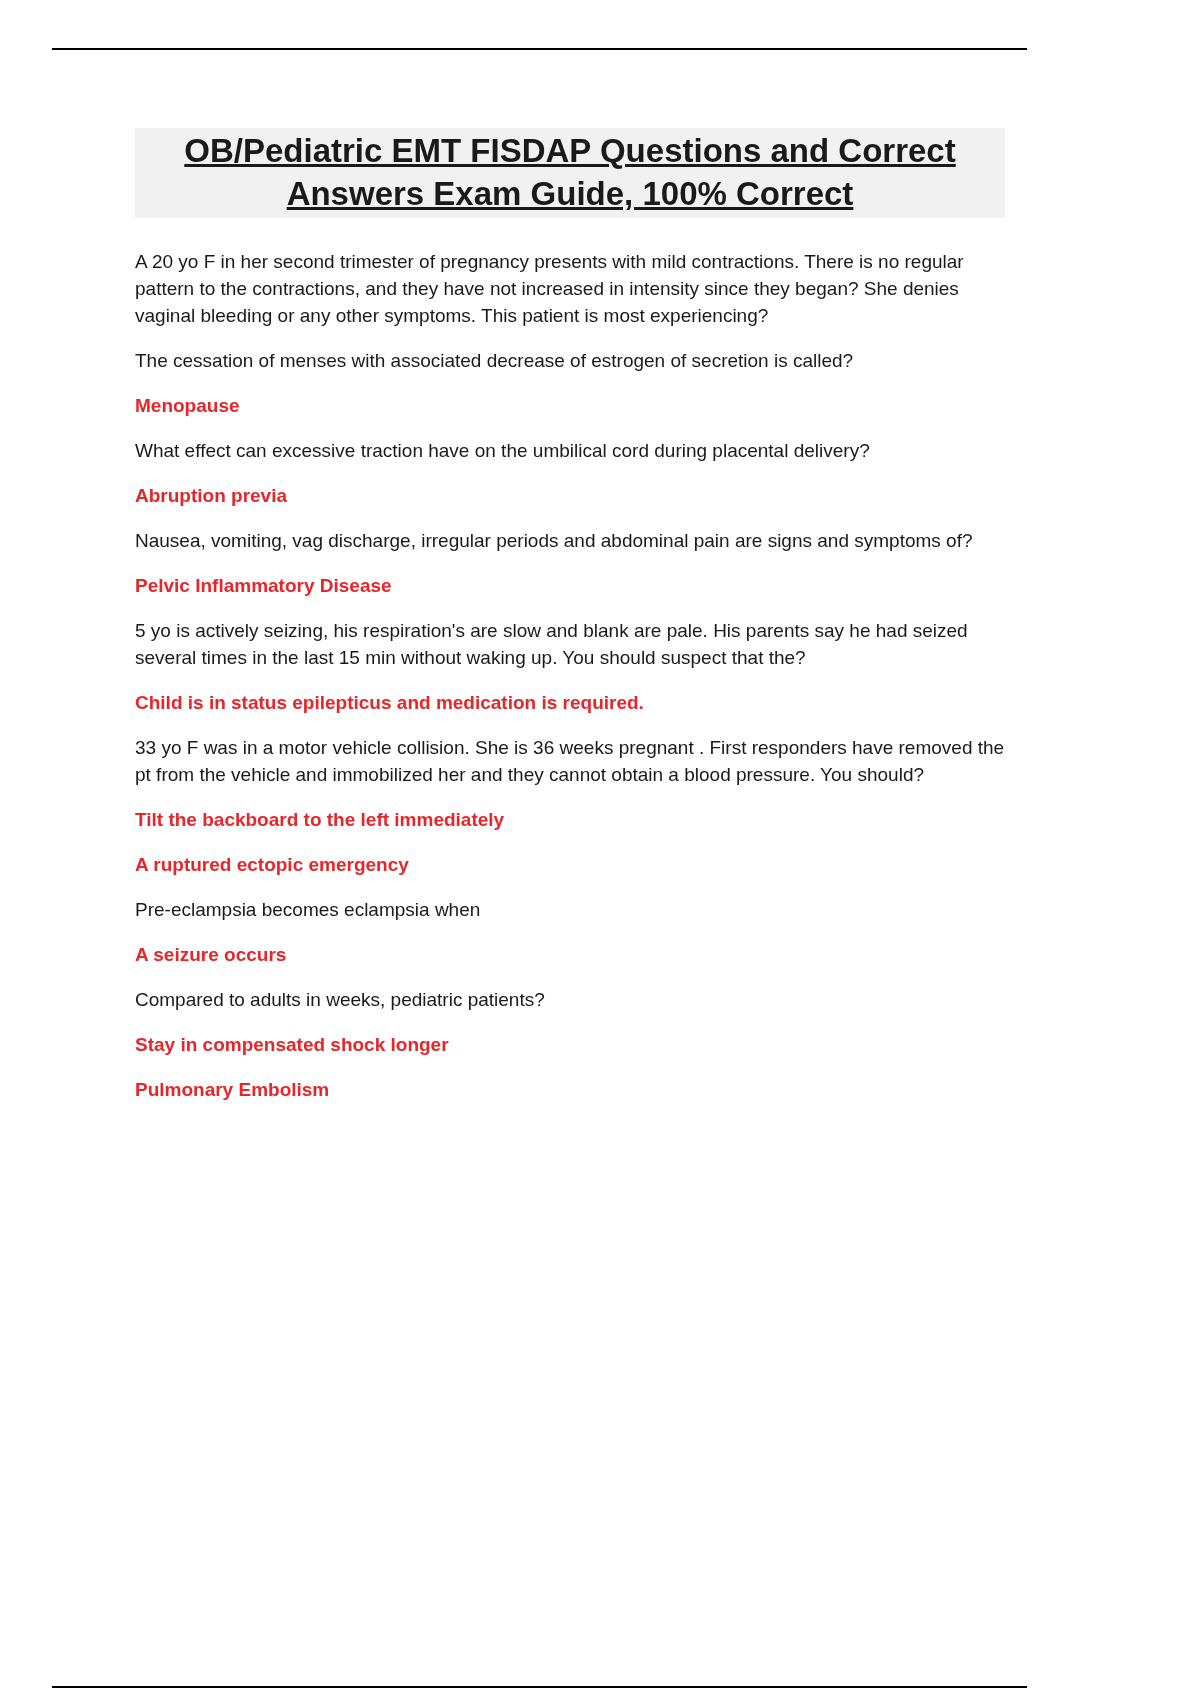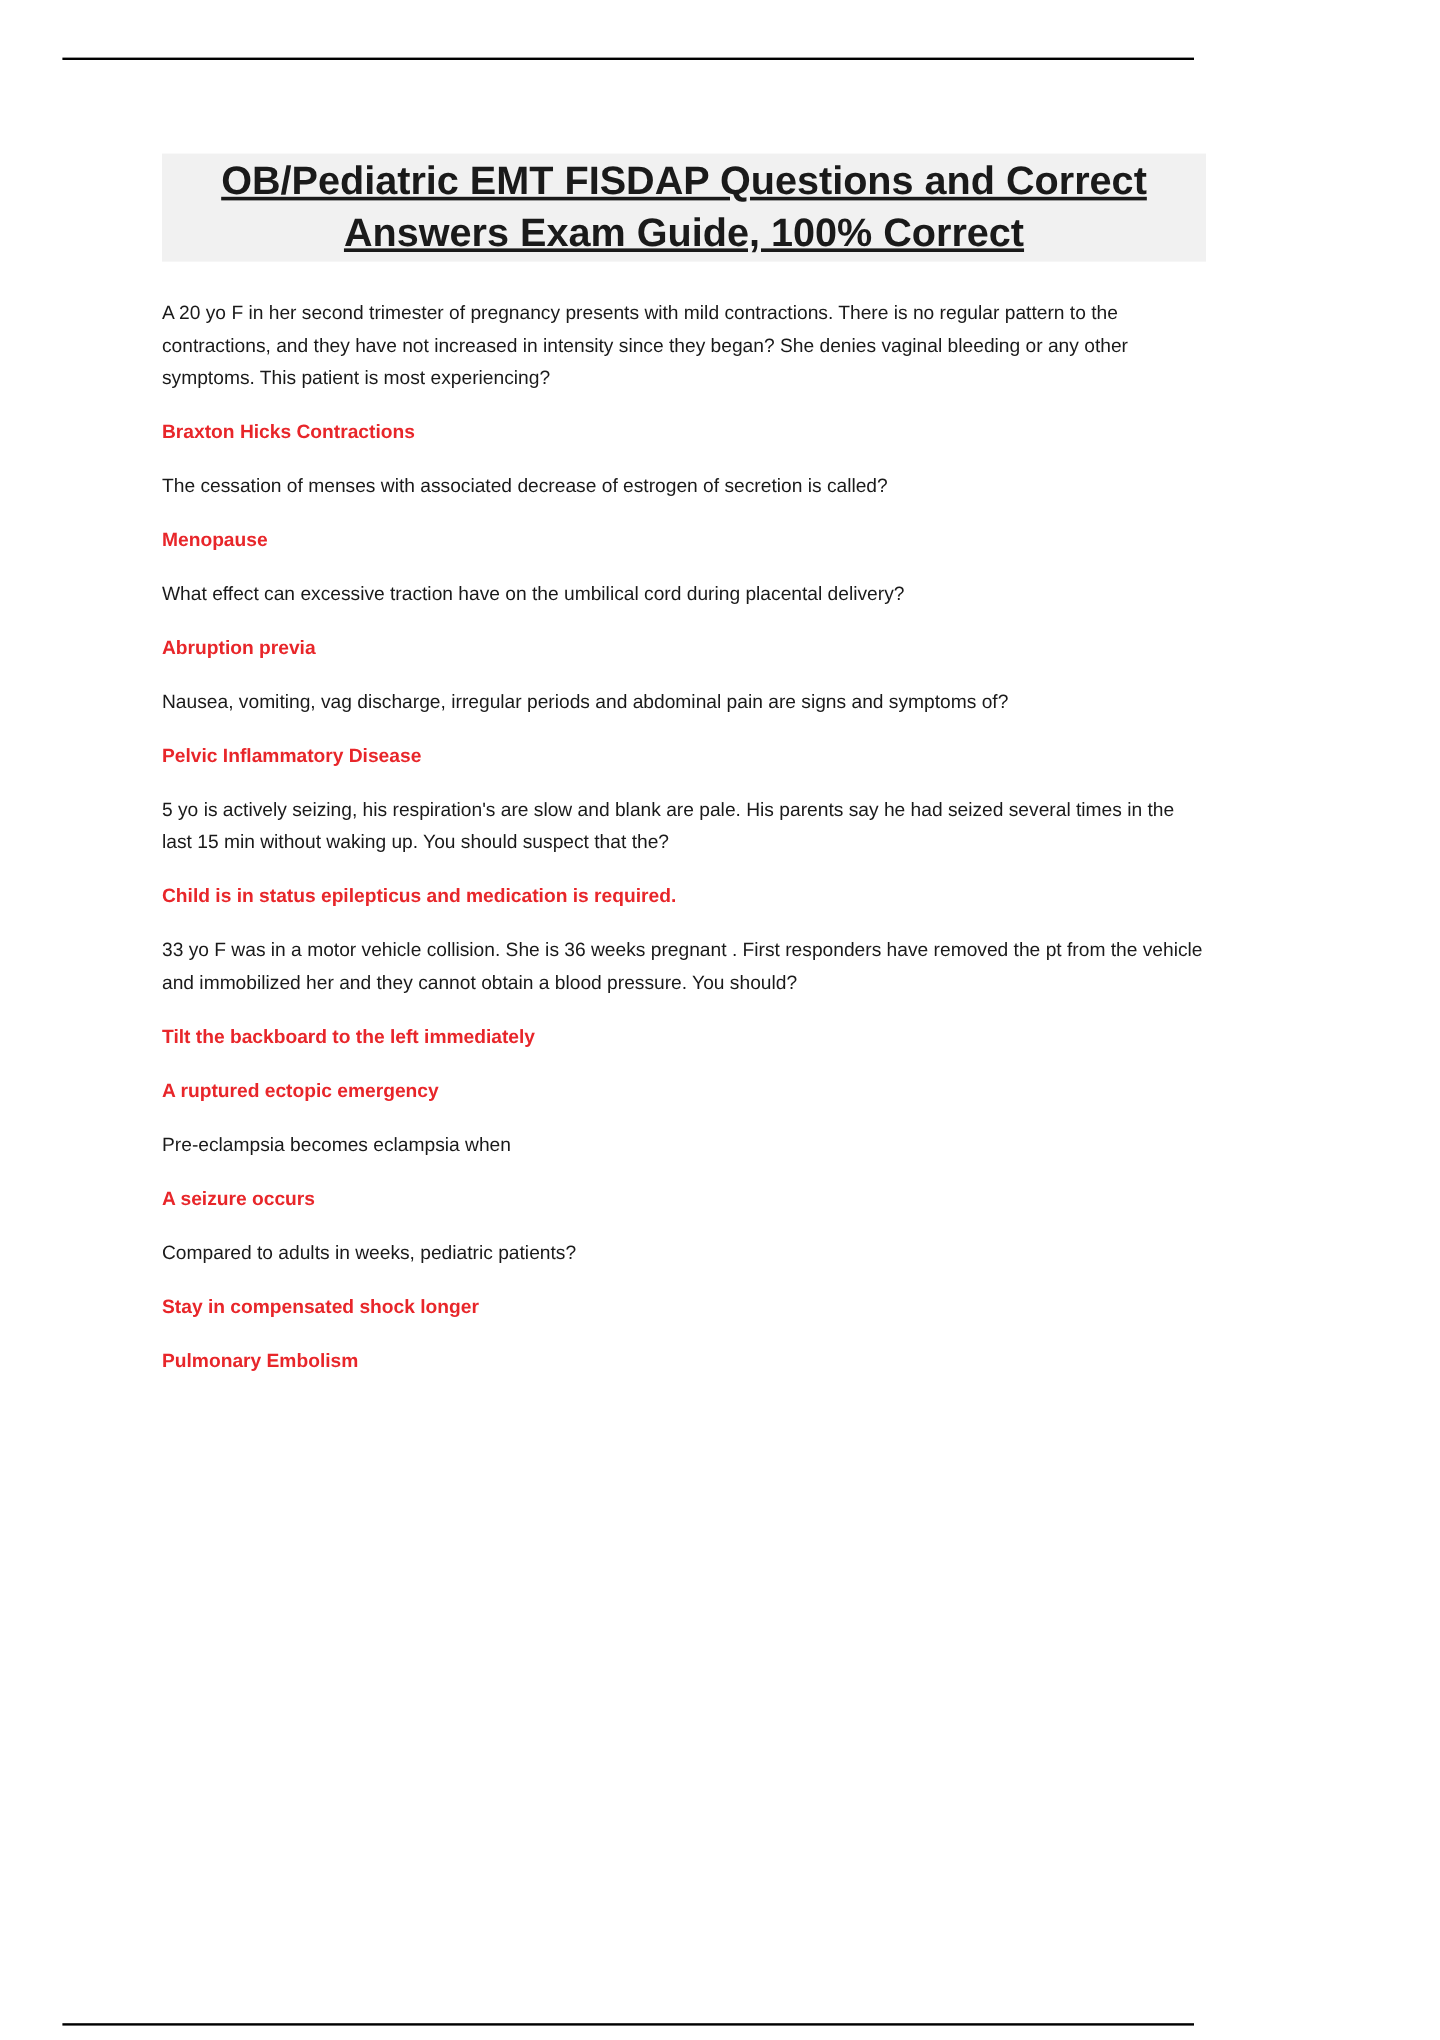--- a/index.html
+++ b/index.html
@@ -7,20 +7,21 @@
     padding: 0;
     background: #ffffff;
   }
   .page {
     position: relative;
     width: 1047px;
     height: 1700px;
     background: #ffffff;
     font-family: "Liberation Sans", sans-serif;
     overflow: hidden;
+    padding-left: 32px;
   }
   .rule {
     position: absolute;
     left: 52px;
     right: 52px;
     height: 2px;
     background: #000000;
   }
   .rule.top { top: 48px; }
   .rule.bottom { top: 1686px; }
@@ -40,21 +41,21 @@
     line-height: 1.3;
     text-align: center;
     text-decoration: underline;
     margin: 0 0 30px 0;
     padding: 2px 0;
     letter-spacing: 0px;
   }
 
   .qa-list p {
     margin: 0 0 18px 0;
-    font-size: 16px;
+    font-size: 19px;
     line-height: 27px;
   }
   .question {
     color: #1a1a1a;
     font-weight: normal;
   }
   .answer {
     color: var(--answer-color, #e8262a);
     font-weight: bold;
   }
@@ -63,21 +64,20 @@
 <body>
 
 <div class="page">
   <div class="rule top"></div>
 
   <div class="content">
     <h1 class="doc-title">OB/Pediatric EMT FISDAP Questions and Correct Answers Exam Guide, 100% Correct</h1>
 
     <div class="qa-list">
   <p class="question">A 20 yo F in her second trimester of pregnancy presents with mild contractions. There is no regular pattern to the contractions, and they have not increased in intensity since they began? She denies vaginal bleeding or any other symptoms. This patient is most experiencing?</p>
-  <p class="answer">Braxton Hicks Contractions</p>
 
   <p class="question">The cessation of menses with associated decrease of estrogen of secretion is called?</p>
   <p class="answer">Menopause</p>
 
   <p class="question">What effect can excessive traction have on the umbilical cord during placental delivery?</p>
   <p class="answer">Abruption previa</p>
 
   <p class="question">Nausea, vomiting, vag discharge, irregular periods and abdominal pain are signs and symptoms of?</p>
   <p class="answer">Pelvic Inflammatory Disease</p>
 

